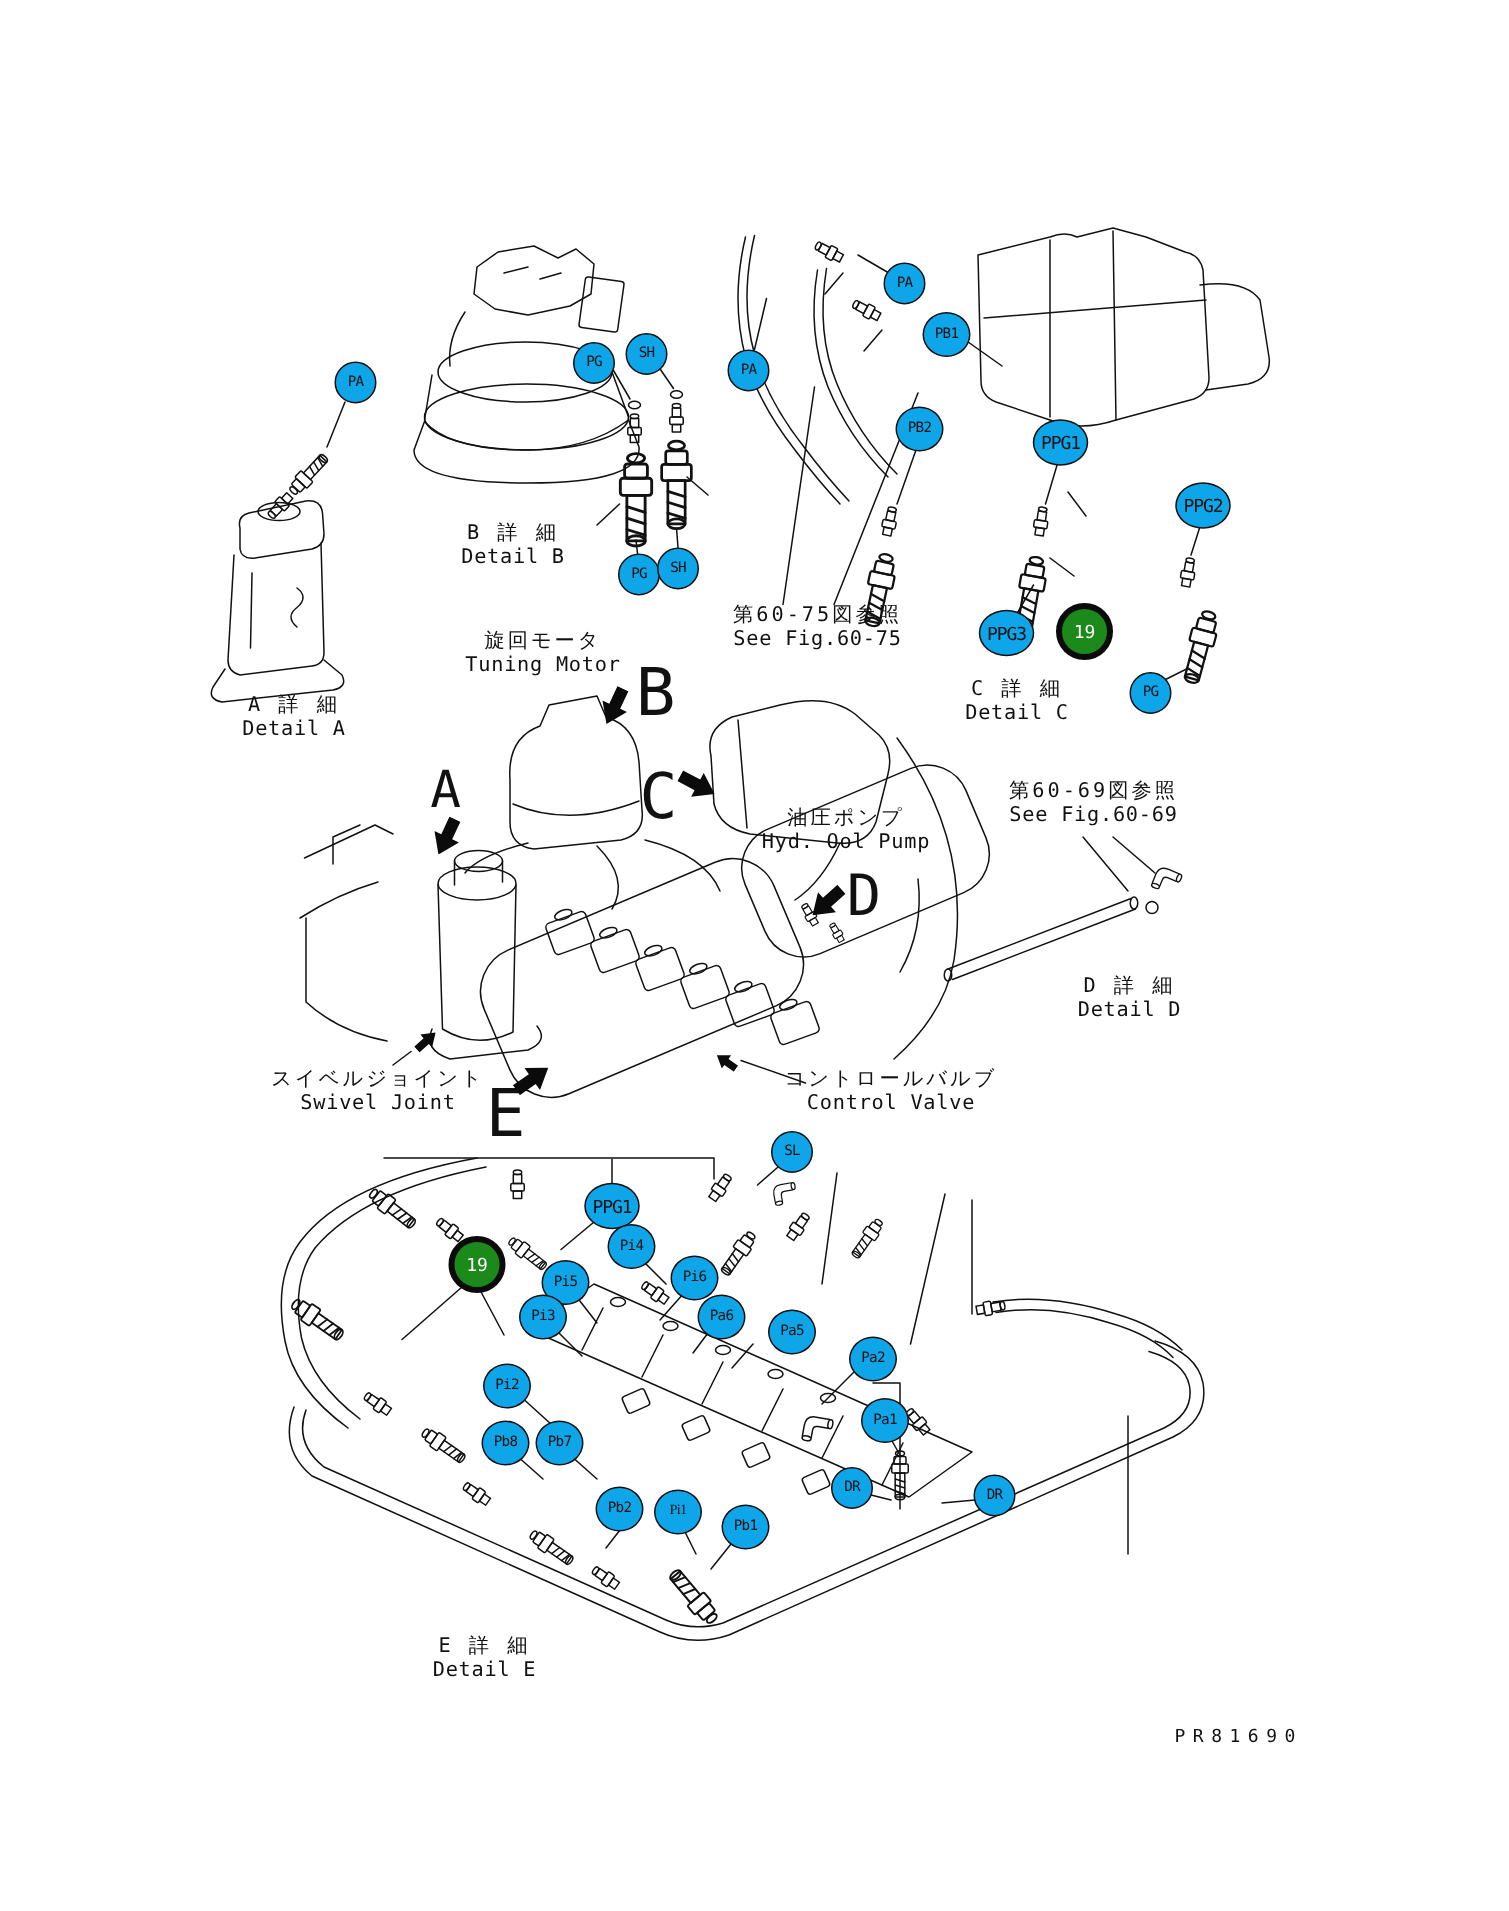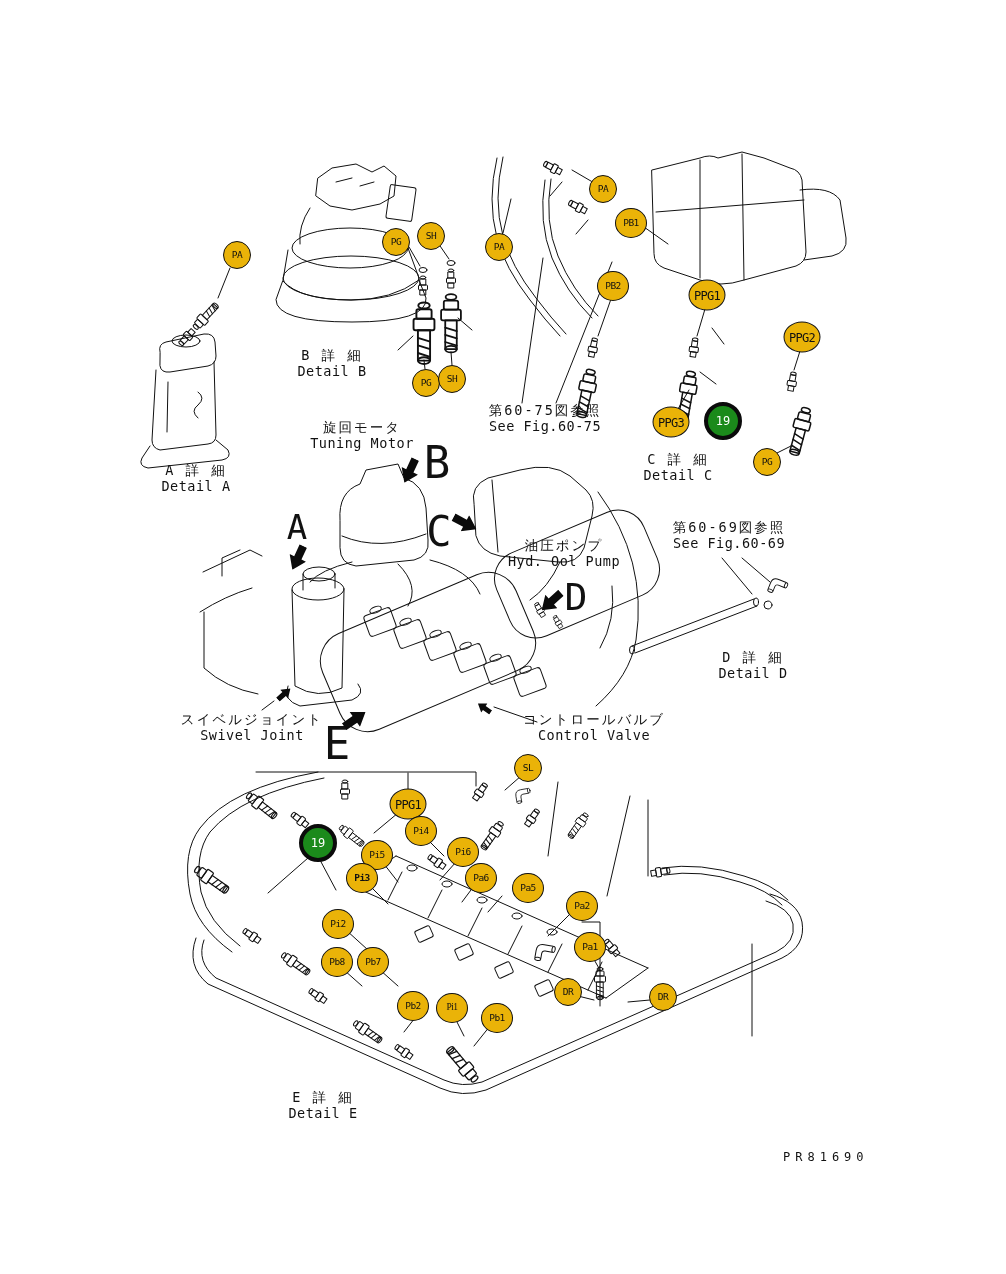--- a/index.html
+++ b/index.html
@@ -4,21 +4,21 @@
 <style>
   html,body{margin:0;padding:0;background:#f3f3f3;}
   .page{
     position:relative;width:1006px;height:1274px;margin:0 auto;background:#ffffff;
     font-family:"DejaVu Sans Mono", monospace;color:#111;overflow:hidden;
   }
   svg.art{position:absolute;left:0;top:0;}
   .callout{
     position:absolute;transform:translate(-50%,-50%);
     width:30px;height:28px;border:1.4px solid #111;border-radius:50%;
-    background:#eab308;display:flex;align-items:center;justify-content:center;
+    background:#0ea5e9;display:flex;align-items:center;justify-content:center;
     font-size:9.5px;line-height:1;letter-spacing:-0.5px;z-index:3;
   }
   .callout.w2{width:26px;height:26px;}
   .callout.w4{width:35px;height:29px;font-size:12px;letter-spacing:-0.7px;}
   .marker{
     position:absolute;transform:translate(-50%,-50%);
     width:30px;height:30px;border-radius:50%;border:4px solid #0b0b0b;
     display:flex;align-items:center;justify-content:center;
     color:#fff;font-size:12px;z-index:4;cursor:pointer;
   }
@@ -303,21 +303,21 @@
         <polygon points="0,5 13,5 13,0 26,9 13,18 13,13 0,13" fill="#0b0b0b"></polygon>
       </svg></span>
   <span class="arrow" style="left:472px;top:696px;transform:rotate(-145deg) scale(0.6);"><svg width="26" height="18">
         <polygon points="0,5 13,5 13,0 26,9 13,18 13,13 0,13" fill="#0b0b0b"></polygon>
       </svg></span>
 
   <div class="lbl" style="left:196px;top:463px;">
     <div class="jp">A 詳 細</div>
     <div class="en">Detail A</div>
   </div>
-  <div class="lbl" style="left:332px;top:348px;">
+  <div class="lbl" style="left:342px;top:348px;">
     <div class="jp">B 詳 細</div>
     <div class="en">Detail B</div>
   </div>
   <div class="lbl" style="left:362px;top:420px;">
     <div class="jp">旋回モータ</div>
     <div class="en">Tuning Motor</div>
   </div>
   <div class="lbl" style="left:545px;top:403px;">
     <div class="jp">第60-75図参照</div>
     <div class="en">See Fig.60-75</div>
@@ -366,21 +366,21 @@
   <div class="callout w4" style="left:707px;top:295px;">PPG1</div>
   <div class="callout w4" style="left:802px;top:337px;">PPG2</div>
   <div class="callout w4" style="left:671px;top:422px;">PPG3</div>
   <div class="callout w2" style="left:767px;top:462px;">PG</div>
 
   <div class="callout w2" style="left:528px;top:768px;">SL</div>
   <div class="callout w4" style="left:408px;top:804px;">PPG1</div>
   <div class="callout" style="left:421px;top:831px;">Pi4</div>
   <div class="callout" style="left:377px;top:855px;">Pi5</div>
   <div class="callout" style="left:463px;top:852px;">Pi6</div>
-  <div class="callout" style="left:362px;top:878px;font-weight:bold;">Pi3</div>
+  <div class="callout" style="left:362px;top:878px;">Pi3</div>
   <div class="callout" style="left:481px;top:878px;">Pa6</div>
   <div class="callout" style="left:528px;top:888px;">Pa5</div>
   <div class="callout" style="left:582px;top:906px;">Pa2</div>
   <div class="callout" style="left:338px;top:924px;text-align:right;">Pi2</div>
   <div class="callout" style="left:590px;top:947px;">Pa1</div>
   <div class="callout" style="left:337px;top:962px;">Pb8</div>
   <div class="callout" style="left:373px;top:962px;">Pb7</div>
   <div class="callout w2" style="left:568px;top:992px;">DR</div>
   <div class="callout w2" style="left:663px;top:997px;">DR</div>
   <div class="callout" style="left:413px;top:1006px;">Pb2</div>

